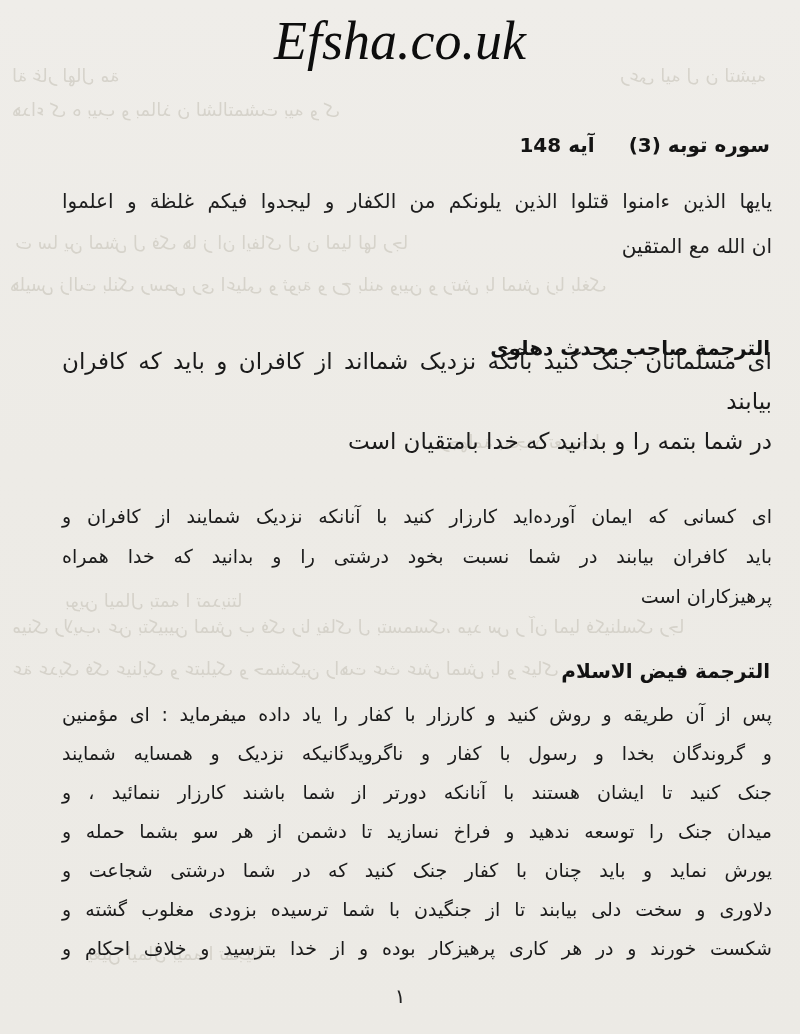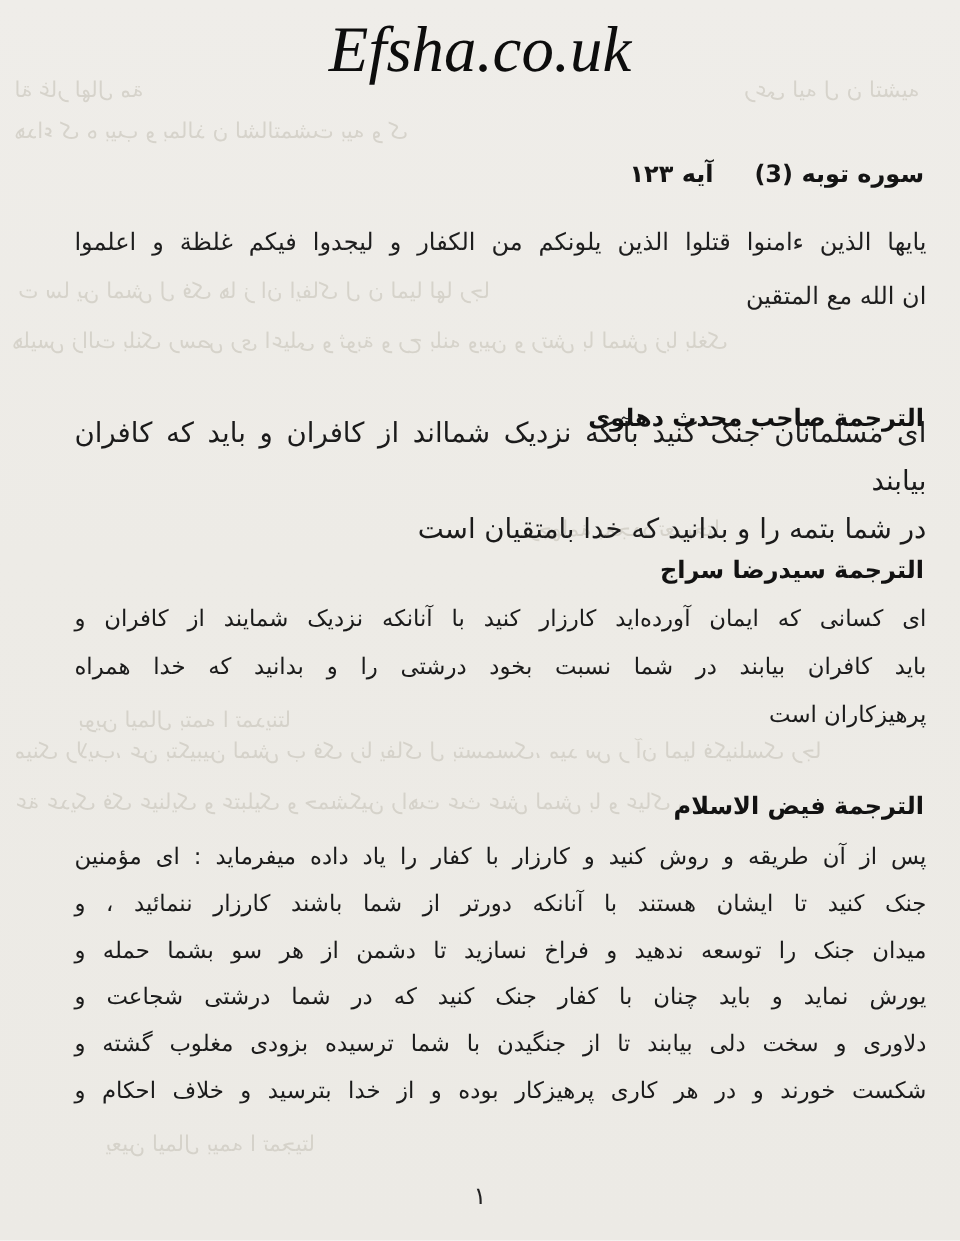--- a/index.html
+++ b/index.html
@@ -98,44 +98,44 @@
   <div class="ghost g5">رجهامة بمجدد تعریجتا</div>
   <div class="ghost g6">بوین لیمال بتمه ا تمدینتا</div>
   <div class="ghost g7">مینک رلایب، عن بتکیبین لمش ب فک رنا یفاک ل بتسمسک، مید س ر آن لمیا فکینلسک رجا</div>
   <div class="ghost g8">عة عدیک فک عینایک و عتبلیک و حمشکین راهت عث عش لمش با و عیاک و</div>
   <div class="ghost g9">یعین لیمال بیمه ا تمجیتا</div>
 
   <div class="watermark">Efsha.co.uk</div>
 
   <div class="surah-heading">
     <span>سوره توبه (3)</span>
-    <span>آیه ١٢٣</span>
+    <span>آیه 148</span>
   </div>
 
   <div class="para verse">
       <div>يايها الذين ءامنوا قتلوا الذين يلونكم من الكفار و ليجدوا فيكم غلظة و اعلموا</div>
       <div>ان الله مع المتقين</div>
     </div>
 
   <div class="sec-heading h1">الترجمة صاحب محدث دهلوی</div>
   <div class="para body1">
       <div>ای مسلمانان جنک کنید بآنکه نزدیک شمااند از کافران و باید که کافران بیابند</div>
       <div>در شما بتمه را و بدانید که خدا بامتقیان است</div>
     </div>
 
-  <div class="sec-heading h2">الترجمة سیدرضا سراج</div>
   <div class="para body2">
       <div>ای کسانی که ایمان آورده‌اید کارزار کنید با آنانکه نزدیک شمایند از کافران و</div>
       <div>باید کافران بیابند در شما نسبت بخود درشتی را و بدانید که خدا همراه</div>
       <div>پرهیزکاران است</div>
     </div>
 
   <div class="sec-heading h3">الترجمة فیض الاسلام</div>
   <div class="para body3 justify-all">
       <div>پس از آن طریقه و روش کنید و کارزار با کفار را یاد داده میفرماید : ای مؤمنین</div>
+      <div>و گروندگان بخدا و رسول با کفار و ناگرویدگانیکه نزدیک و همسایه شمایند</div>
       <div>جنک کنید تا ایشان هستند با آنانکه دورتر از شما باشند کارزار ننمائید ، و</div>
       <div>میدان جنک را توسعه ندهید و فراخ نسازید تا دشمن از هر سو بشما حمله و</div>
       <div>یورش نماید و باید چنان با کفار جنک کنید که در شما درشتی شجاعت و</div>
       <div>دلاوری و سخت دلی بیابند تا از جنگیدن با شما ترسیده بزودی مغلوب گشته و</div>
       <div>شکست خورند و در هر کاری پرهیزکار بوده و از خدا بترسید و خلاف احکام و</div>
     </div>
 
   <div class="pagenum">١</div>
 
 </div>

